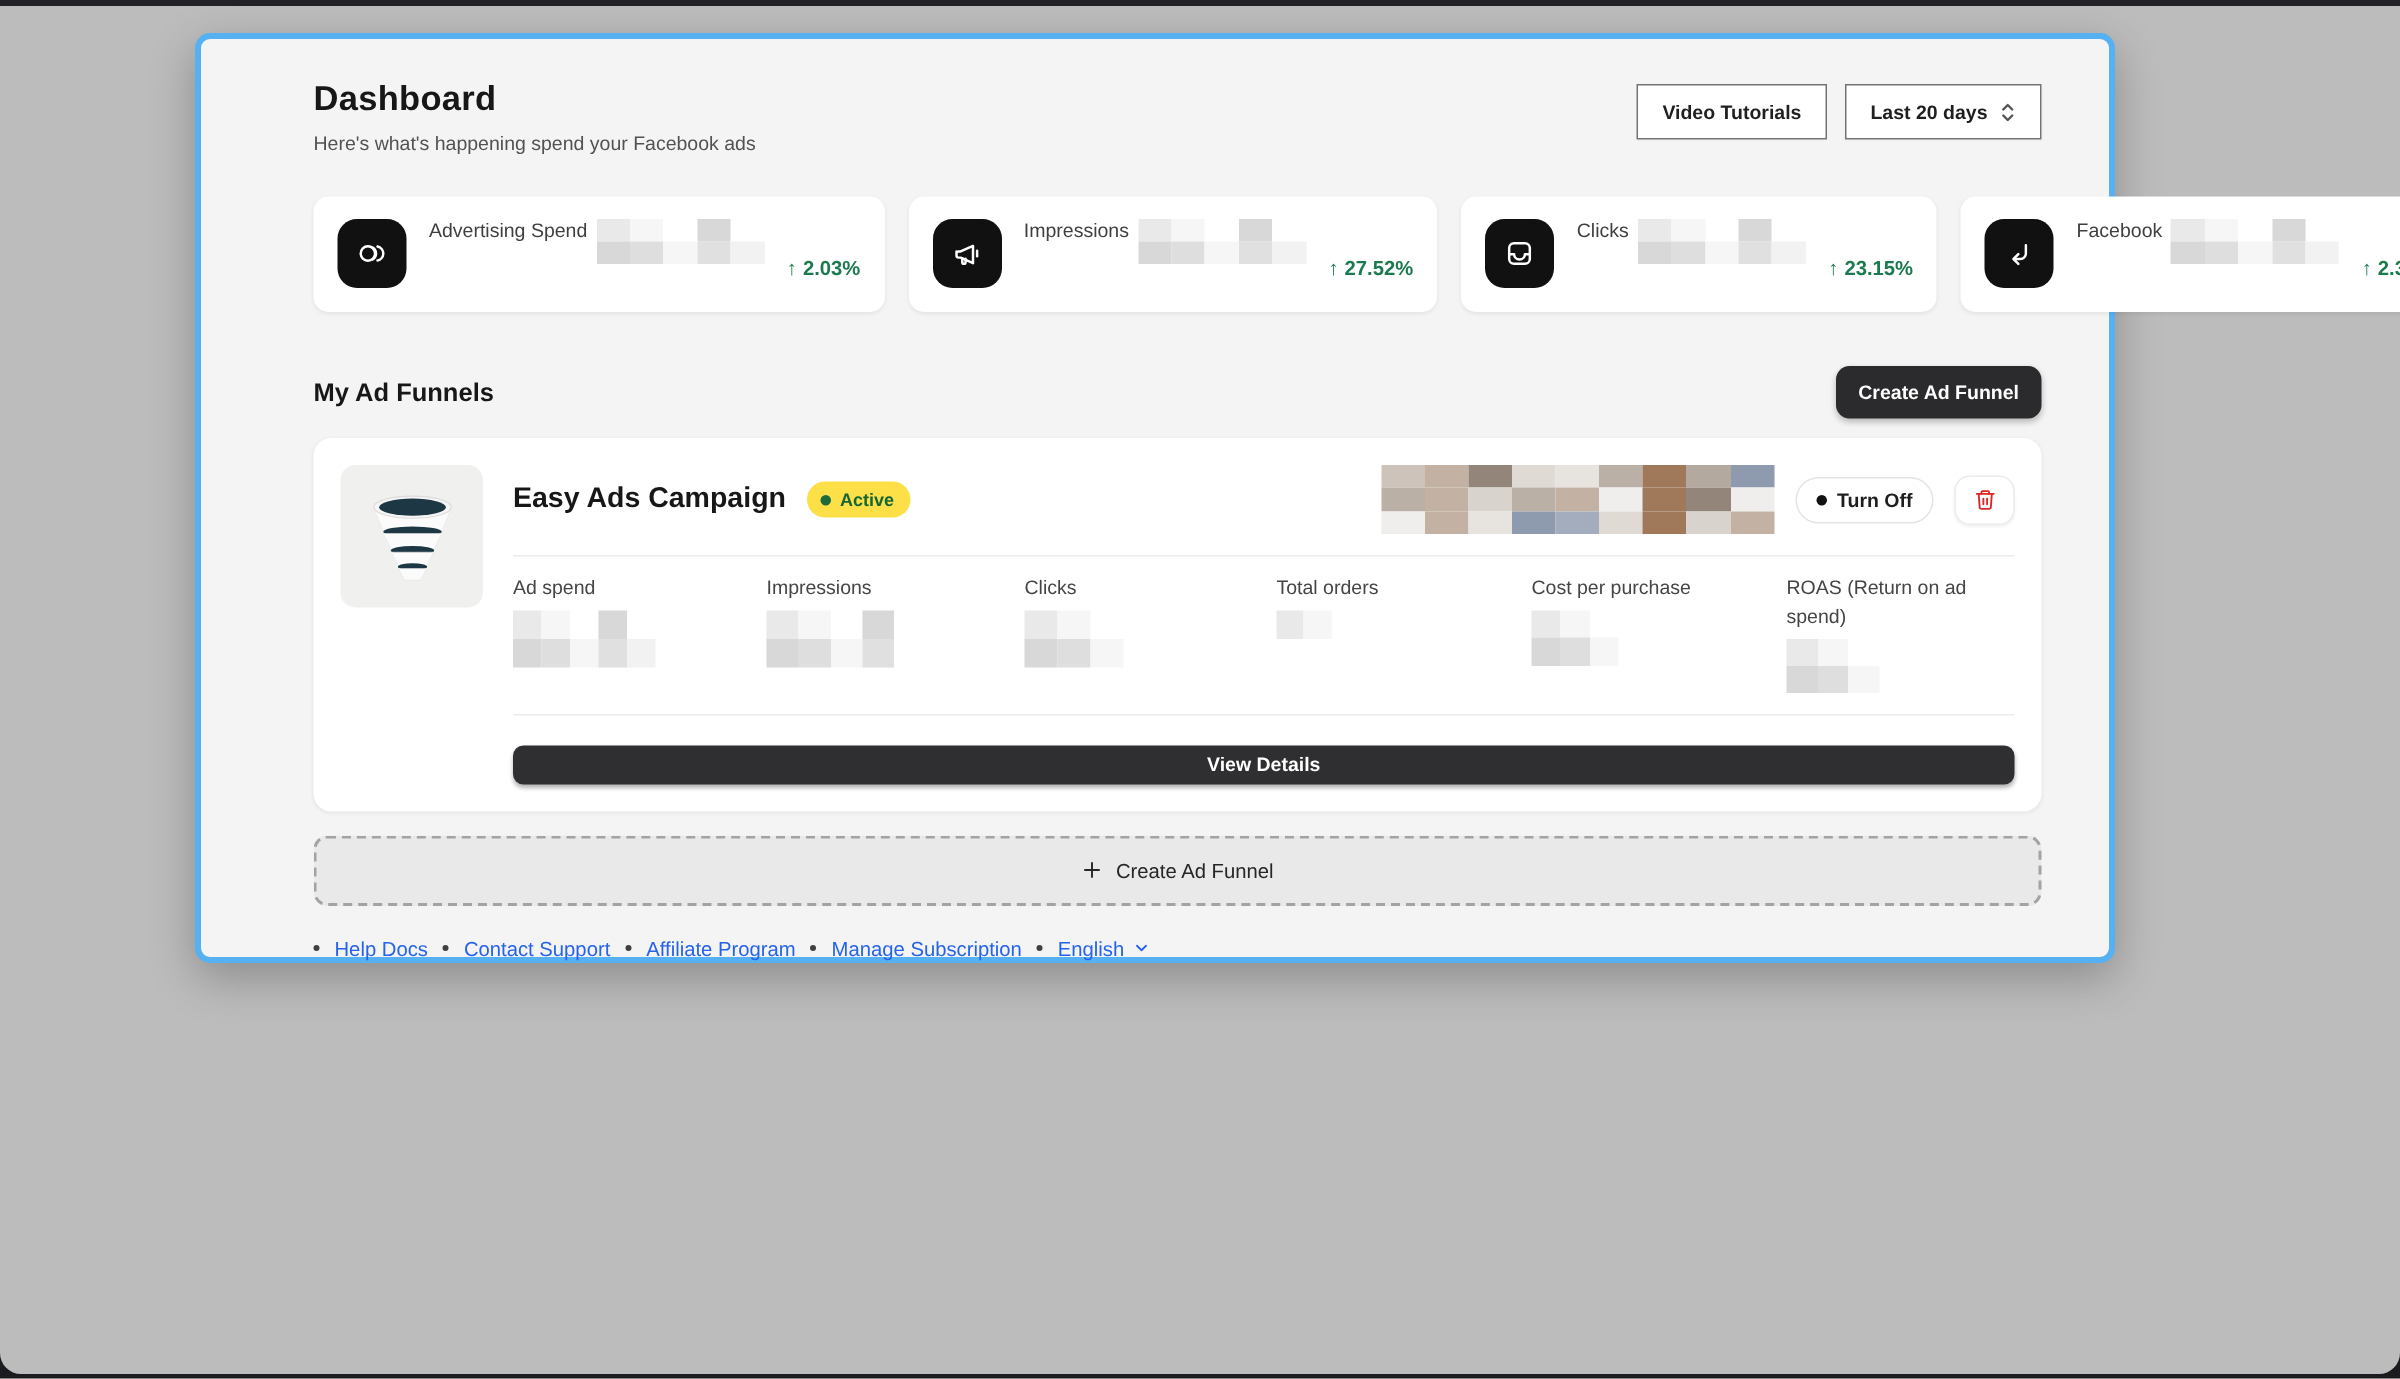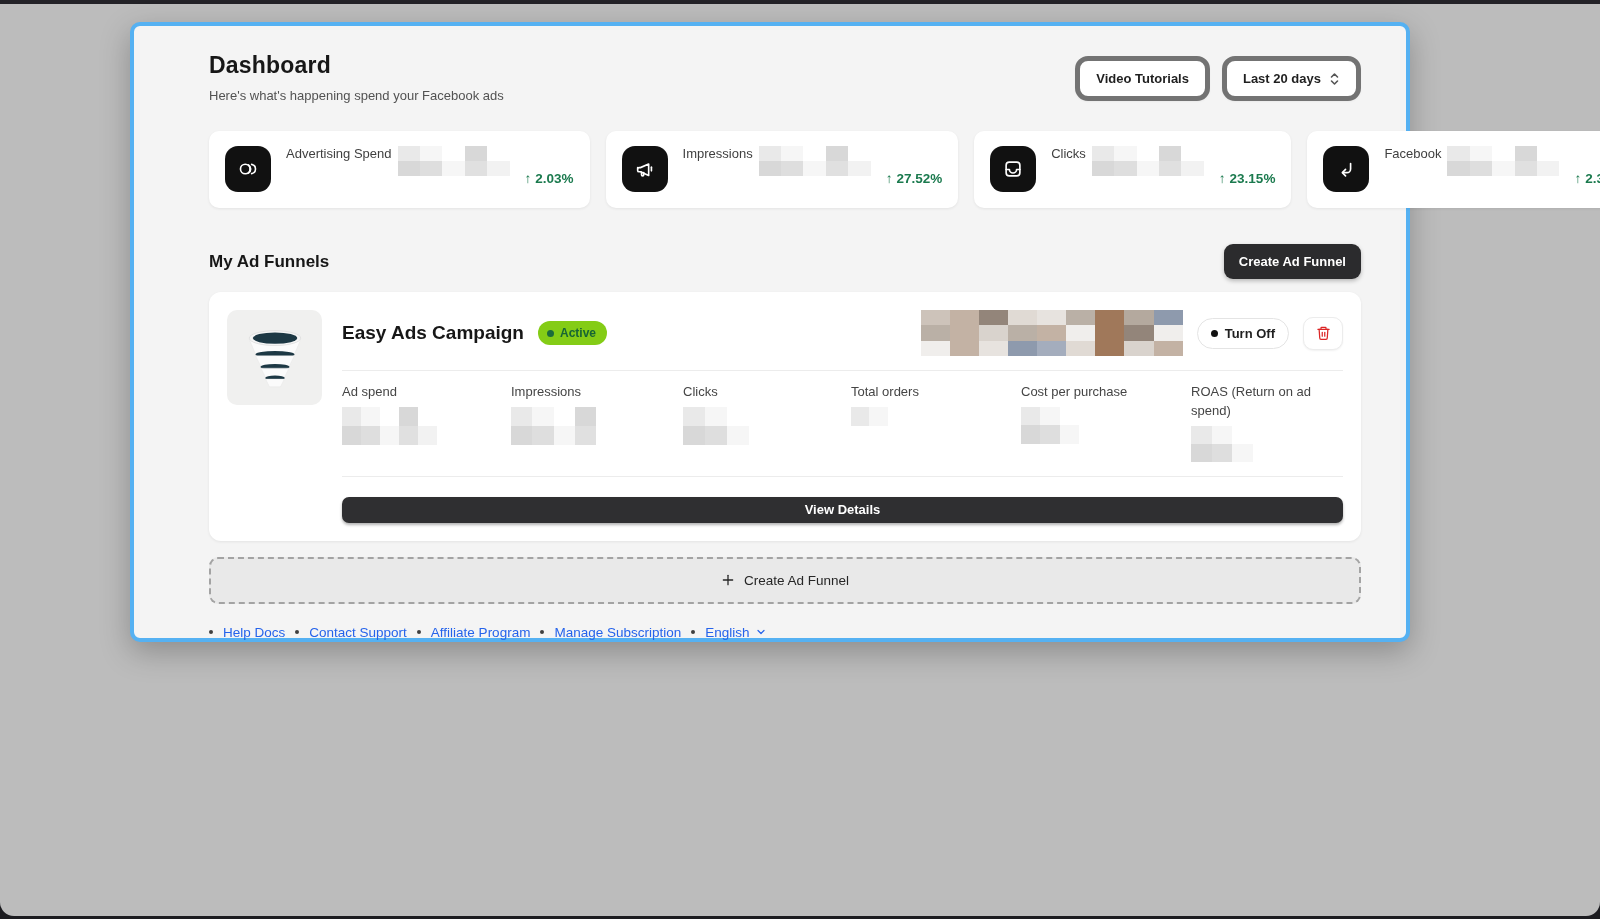--- a/index.html
+++ b/index.html
@@ -12,22 +12,22 @@
 
   .panel { position:absolute; left:130px; top:18px; width:1280px; height:620px;
     background:#f4f4f4; border:4px solid #55b1f2; border-radius:10px;
     box-shadow:0 10px 30px rgba(0,0,0,.25); padding:26px 45px 0 75px; }
 
   
   .hdr { display:flex; justify-content:space-between; align-items:flex-start; }
   .page-title { font-size:23px; font-weight:700; color:#171717; letter-spacing:.2px; }
   .page-sub { font-size:13px; color:#525252; margin-top:9px; }
   .hdr-actions { display:flex; gap:12px; margin-top:4px; }
-  .btn-white { display:flex; align-items:center; gap:8px; background:#fff; border:5px solid #737373;
-    border-radius:13px; padding:10px 16px; font-size:13px; font-weight:700; color:#1f1f1f;
+  .btn-white { display:flex; align-items:center; gap:8px; background:#fff; border:1px solid #737373;
+    border-radius:0; padding:10px 16px; font-size:13px; font-weight:700; color:#1f1f1f;
     cursor:pointer; box-shadow:0 1px 2px rgba(0,0,0,.04); }
   .select-pill { font-weight:600; }
   .chev-updown { display:inline-flex; flex-direction:column; line-height:0; color:#555; }
 
   
   .stats { display:flex; gap:16px; margin-top:28px; }
   .stat-card { flex:1; background:#fff; border-radius:10px; box-shadow:0 1px 3px rgba(0,0,0,.07);
     padding:15px 16px; display:flex; align-items:flex-start; gap:15px; height:77px; }
   .stat-ic { width:46px; height:46px; border-radius:13px; background:#111;
     display:flex; align-items:center; justify-content:center; flex:none; }
@@ -47,21 +47,21 @@
   .btn-dark { background:#2b2b2d; color:#fff; border:none; border-radius:9px; padding:10px 15px;
     font-size:13px; font-weight:700; cursor:pointer; box-shadow:0 2px 4px rgba(0,0,0,.25); }
 
   .funnel-card { margin-top:13px; background:#fff; border-radius:12px;
     box-shadow:0 1px 3px rgba(0,0,0,.07); padding:18px; display:flex; gap:20px; }
   .funnel-thumb { width:95px; height:95px; border-radius:10px; background:#f0f0ef;
     flex:none; display:flex; align-items:center; justify-content:center; }
   .funnel-right { flex:1; min-width:0; }
   .title-row { display:flex; align-items:center; gap:14px; }
   .funnel-name { font-size:19px; font-weight:700; color:#171717; white-space:nowrap; }
-  .badge { display:inline-flex; align-items:center; gap:6px; background:#84cc16; color:#166534;
+  .badge { display:inline-flex; align-items:center; gap:6px; background:#fde047; color:#166534;
     font-size:12px; font-weight:600; border-radius:999px; padding:5px 11px 5px 9px; }
   .badge .dot { width:7px; height:7px; border-radius:50%; background:#1c6b3c; }
   .pill-btn { display:flex; align-items:center; gap:7px; background:#fff; border:1px solid #e4e4e4;
     border-radius:999px; padding:7px 13px; font-size:13px; font-weight:600; color:#1f1f1f;
     cursor:pointer; flex:none; }
   .pill-btn .dot { width:7px; height:7px; border-radius:50%; background:#111; }
   .icon-btn { width:40px; height:33px; background:#fff; border:1px solid #ececec; border-radius:10px;
     display:flex; align-items:center; justify-content:center; cursor:pointer;
     box-shadow:0 1px 2px rgba(0,0,0,.06); flex:none; }
   .divider { border:none; border-top:1px solid #ececec; margin:14px 0 12px; }

